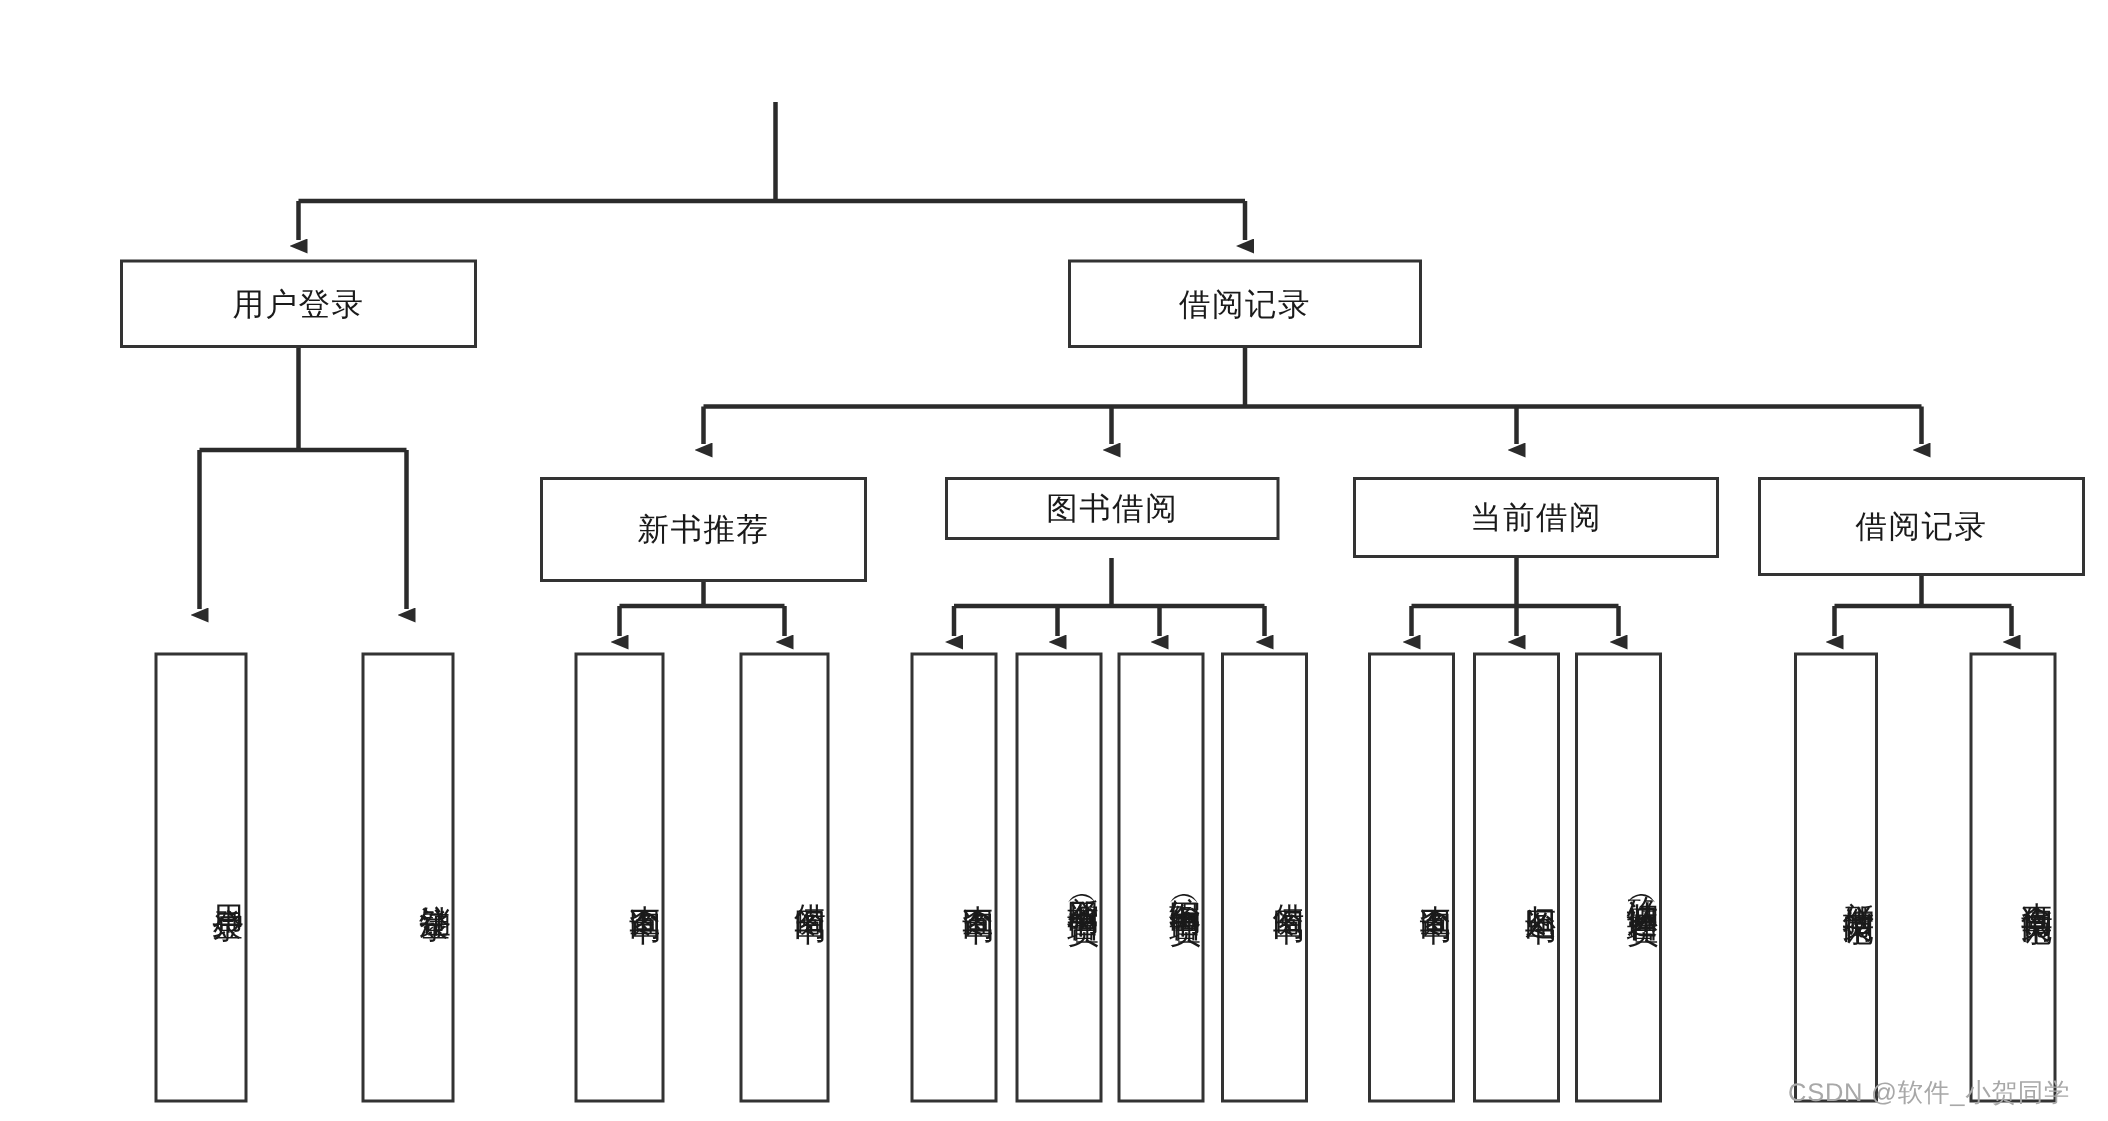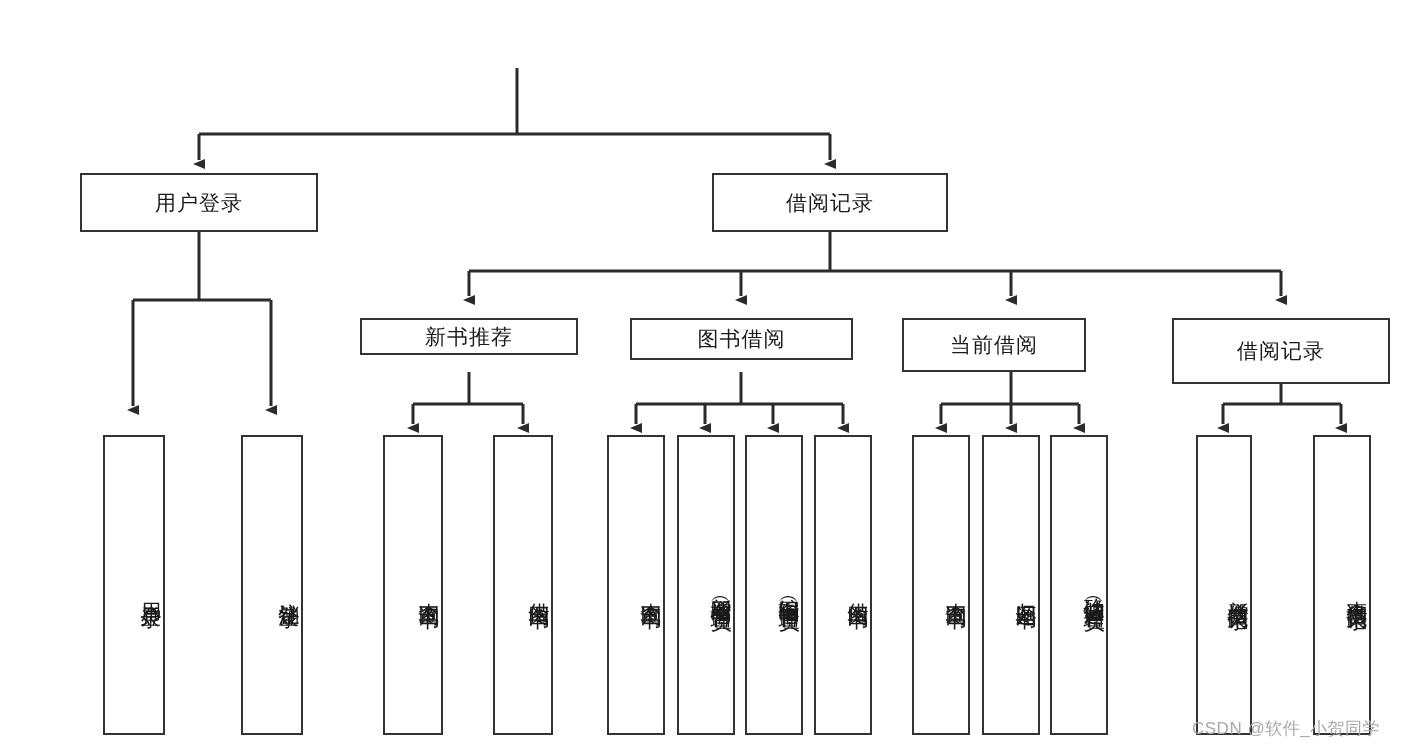--- a/index.html
+++ b/index.html
@@ -119,27 +119,27 @@
   </svg>
 
 
   <div class="node h" style="left:80px; top:173px; width:238px; height:59px;">
     <span>用户登录</span>
   </div>
   <div class="node h" style="left:712px; top:173px; width:236px; height:59px;">
     <span>借阅记录</span>
   </div>
 
-  <div class="node h" style="left:360px; top:318px; width:218px; height:37px;">
+  <div class="node h" style="left:360px; top:318px; width:218px; height:70px;">
     <span>新书推荐</span>
   </div>
   <div class="node h" style="left:630px; top:318px; width:223px; height:42px;">
     <span>图书借阅</span>
   </div>
-  <div class="node h" style="left:902px; top:318px; width:184px; height:54px;align-items:center;">
+  <div class="node h" style="left:902px; top:318px; width:244px; height:54px;align-items:center;">
     <span>当前借阅</span>
   </div>
   <div class="node h" style="left:1172px; top:318px; width:218px; height:66px;">
     <span>借阅记录</span>
   </div>
 
   <div class="node v" style="left:103px; top:435px; width:62px; height:300px;">
     <span>用户登录</span>
   </div>
   <div class="node v" style="left:241px; top:435px; width:62px; height:300px;">

